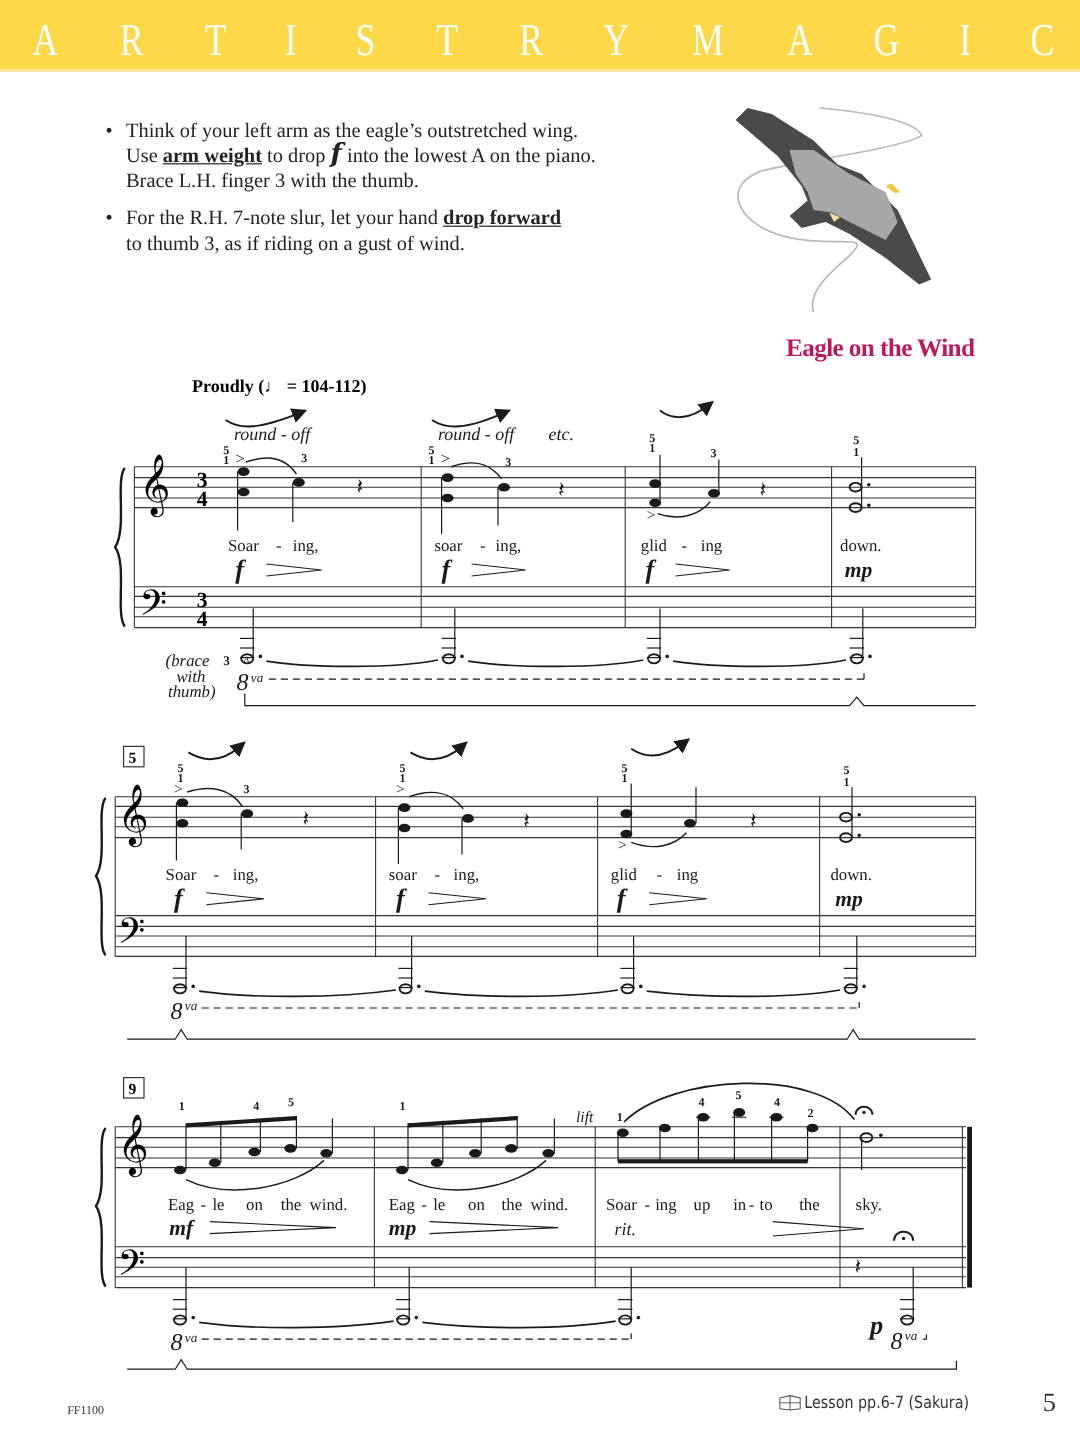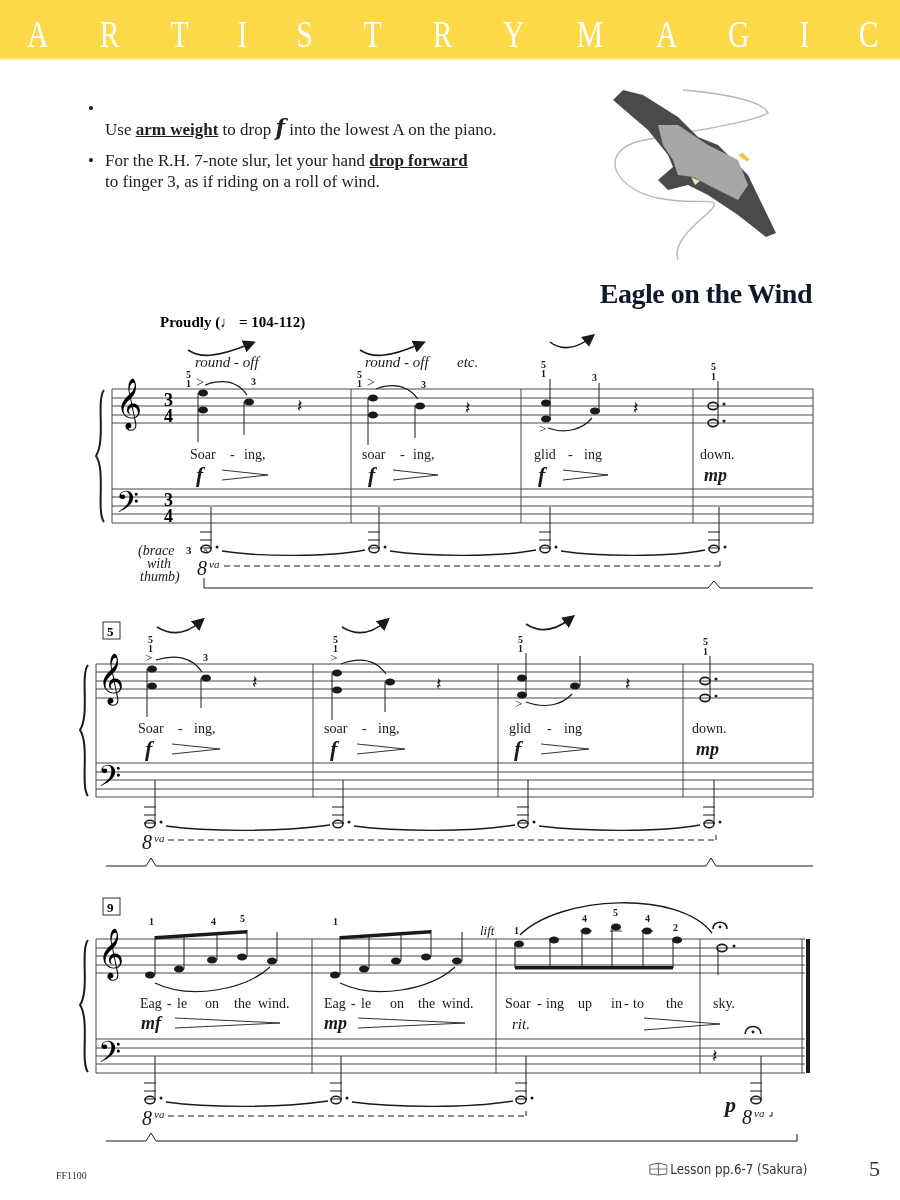--- a/index.html
+++ b/index.html
@@ -10,21 +10,21 @@
   .banner-title { position:absolute; left:0; top:14px; width:900px; height:40px; display:flex;
                   justify-content:space-between; padding:0 18px 0 24px; box-sizing:border-box;
                   color:#ffffff; font-family:"Liberation Serif", serif; font-size:38px; line-height:40px; letter-spacing:0; }
   .banner-title span { display:inline-block; transform:scaleX(0.78); }
   .tips { position:absolute; left:88px; top:98px; width:480px; font-size:17px; line-height:21px; color:#222; }
   .tip { position:relative; padding-left:17px; margin-bottom:10px; }
   .tip::before { content:"•"; position:absolute; left:0; top:0; }
   .tip b { font-weight:bold;text-decoration:underline; }
   .dyn-f { font-style:italic; font-weight:bold; font-size:22px; font-family:"DejaVu Serif", serif; line-height:10px; }
   .eagle { position:absolute; left:598px; top:85px; width:190px; height:180px; }
-  .song-title { position:absolute; right:88px; top:278px; font-size:28px; font-weight:bold; letter-spacing:-0.5px; color:#0f172a; }
+  .song-title { position:absolute; right:88px; top:278px; font-size:21px; font-weight:bold; letter-spacing:-0.5px; color:#be185d; }
   .score { position:absolute; left:0; top:0; width:900px; height:1200px; }
   .footer-code { position:absolute; left:14px; top:1170px; font-size:10px; color:#333;margin-left:42px; }
   .footer-lesson { position:absolute; left:649px; top:1161px; font-family:"DejaVu Sans", sans-serif; font-size:14px; color:#333; display:flex; align-items:center; gap:3px; transform:scaleX(0.85); transform-origin:left; }
   .footer-page { position:absolute; right:20px; top:1156px; font-size:22px; color:#333; }
   text { font-family:"Liberation Serif", serif; }
 </style>
 </head>
 <body>
 
 <div class="banner"></div>
@@ -40,26 +40,27 @@
   <span>Y</span>
   <span>M</span>
   <span>A</span>
   <span>G</span>
   <span>I</span>
   <span>C</span>
 </div>
 
 <div class="tips">
   <div class="tip">
-    <br>
+    <span>Think of your left arm as the eagle’s outstretched wing.</span><br>
     <span>Use </span><b>arm weight</b><span> to drop </span><span class="dyn-f">f</span><span> into the lowest A on the piano.</span><br>
+    <span>Brace L.H. finger 3 with the thumb.</span>
   </div>
   <div class="tip">
     <span>For the R.H. 7-note slur, let your hand </span><b>drop forward</b><br>
-    <span>to finger 3, as if riding on a roll of wind.</span>
+    <span>to thumb 3, as if riding on a gust of wind.</span>
   </div>
 </div>
 
 <svg class="eagle" viewBox="0 0 190 180">
   <g fill="none" stroke="#b8b8b8" stroke-width="1.4">
     <path d="M85 5 C 120 8, 165 15, 170 28 C 150 40, 60 50, 35 58 C 0 72, 20 105, 60 113 C 100 122, 130 108, 110 128 C 90 145, 75 160, 80 175"></path>
   </g>
   <g>
     <path d="M25 5 L 45 10 L 80 32 L 100 52 L 120 60 L 150 90 L 178 148 L 168 152 L 140 130 L 110 110 L 90 100 L 70 105 L 60 95 L 75 82 L 70 70 L 50 45 L 15 15 Z" fill="#4a4a4a"></path>
     <path d="M60 40 L 80 40 L 110 60 L 140 75 L 150 100 L 140 115 L 110 100 L 95 92 L 80 90 L 75 75 L 65 60 Z" fill="#a7a7a7"></path>

